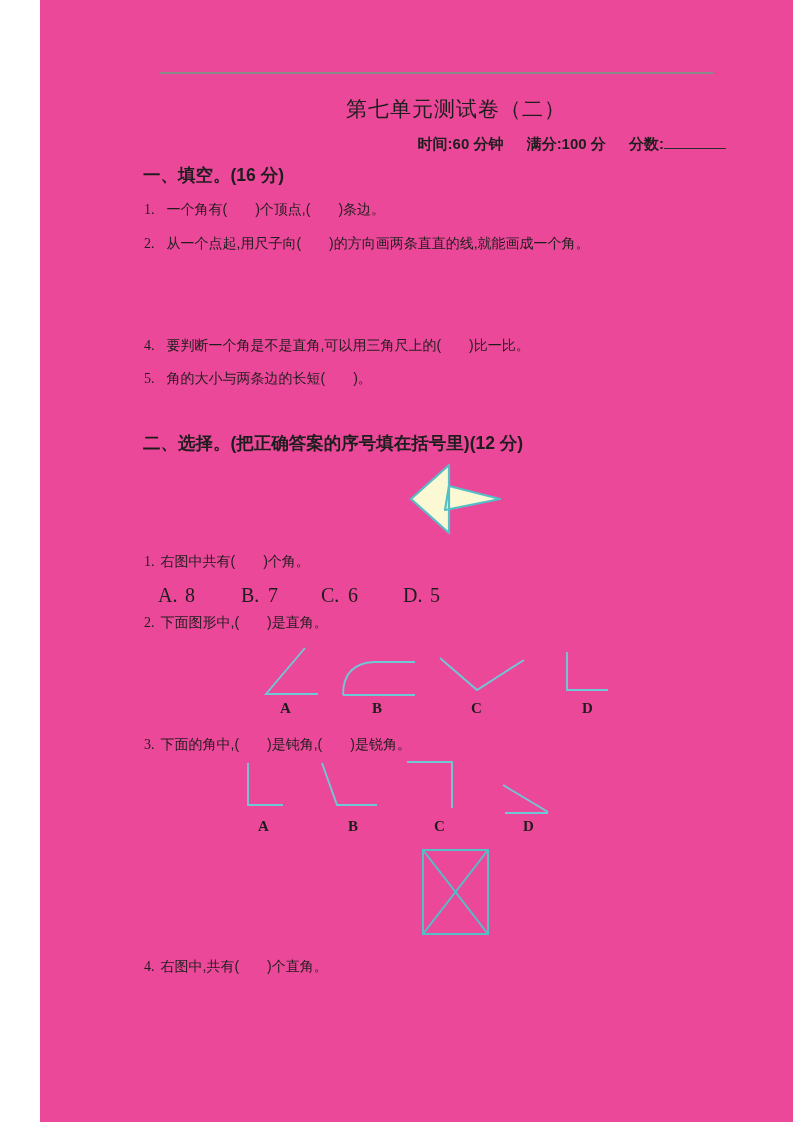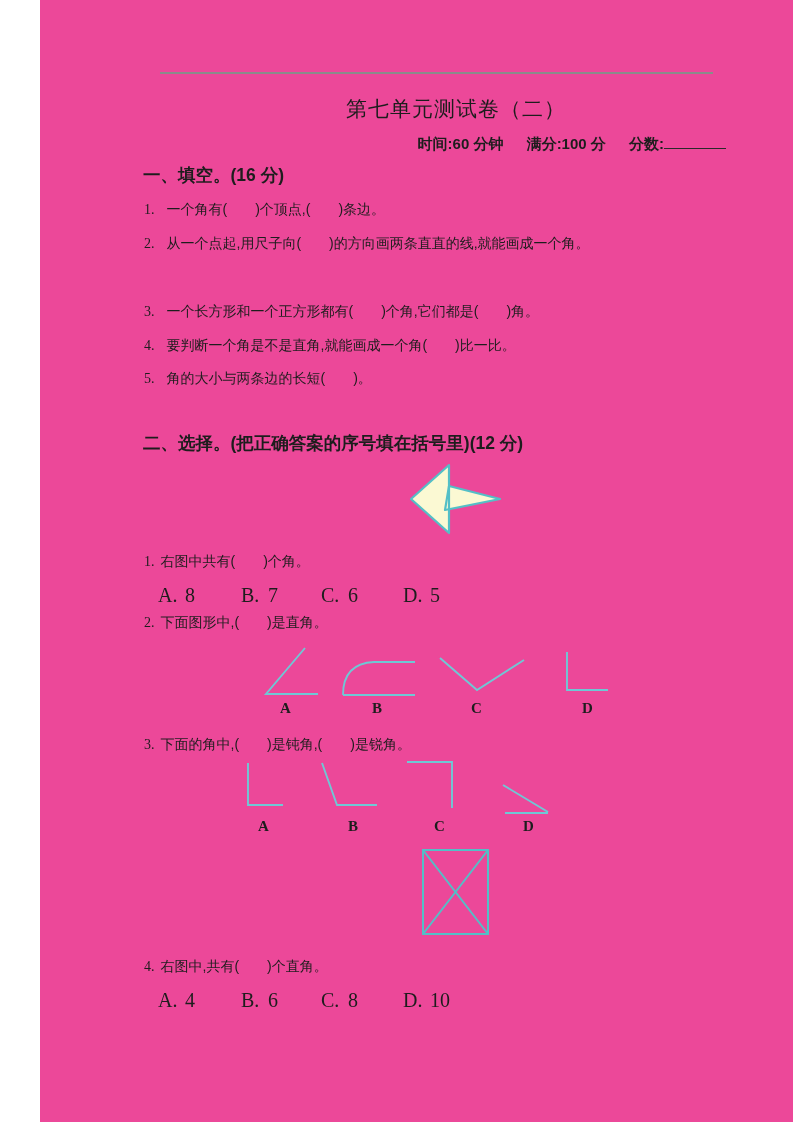--- a/index.html
+++ b/index.html
@@ -48,22 +48,21 @@
   <div class="meta">
     <span class="seg">时间:60 分钟</span>
     <span class="seg">满分:100 分</span>
     <span class="seg">分数:</span><span class="score-line"></span>
   </div>
 
   <div class="h-sec" style="top:163px">一、填空。(16 分)</div>
 
   <div class="item" style="top:192px"><span class="num">1.</span><span>一个角有(　　)个顶点,(　　)条边。</span></div>
   <div class="item" style="top:226px"><span class="num">2.</span><span>从一个点起,用尺子向(　　)的方向画两条直直的线,就能画成一个角。</span></div>
-  <div class="item" style="top:294px"><span class="num">3.</span><span>一个长方形和一个正方形都有(　　)个角,它们都是(　　)角。</span></div>
-  <div class="item" style="top:328px"><span class="num">4.</span><span>要判断一个角是不是直角,就能画成一个角(　　)比一比。</span></div>
+  <div class="item" style="top:328px"><span class="num">4.</span><span>要判断一个角是不是直角,可以用三角尺上的(　　)比一比。</span></div>
   <div class="item" style="top:361px"><span class="num">5.</span><span>角的大小与两条边的长短(　　)。</span></div>
 
   <div class="h-sec" style="top:431px">二、选择。(把正确答案的序号填在括号里)(12 分)</div>
 
   <svg class="fig" style="left:366px;top:458px" width="100" height="82" viewBox="0 0 100 82">
     <polygon class="sf" points="43,7 5,41 43,75"></polygon>
     <polygon class="sf" points="43,28 94,41 39,52"></polygon>
     <polygon class="sl" points="43,7 5,41 43,75"></polygon>
     <polygon class="sl" points="43,28 94,41 39,52"></polygon>
   </svg>
@@ -106,20 +105,14 @@
   <div class="figlabel" style="left:483px;top:818px">D</div>
 
   <svg class="fig" style="left:381px;top:848px" width="70" height="90" viewBox="0 0 70 90">
     <rect class="rl" x="2" y="2" width="65" height="84"></rect>
     <line class="rl" x1="2" y1="2" x2="67" y2="86"></line>
     <line class="rl" x1="67" y1="2" x2="2" y2="86"></line>
   </svg>
 
   <div class="item" style="top:949px"><span class="num qn">4.</span><span>右图中,共有(　　)个直角。</span></div>
 
-  <div class="optrow" style="top:981px">
-    <span class="opt" style="left:14px"><span class="olabel">A.</span><span>4</span></span>
-    <span class="opt" style="left:97px"><span class="olabel">B.</span><span>6</span></span>
-    <span class="opt" style="left:177px"><span class="olabel">C.</span><span>8</span></span>
-    <span class="opt" style="left:259px"><span class="olabel">D.</span><span>10</span></span>
-  </div>
 
 </div>
 
 </body></html>

